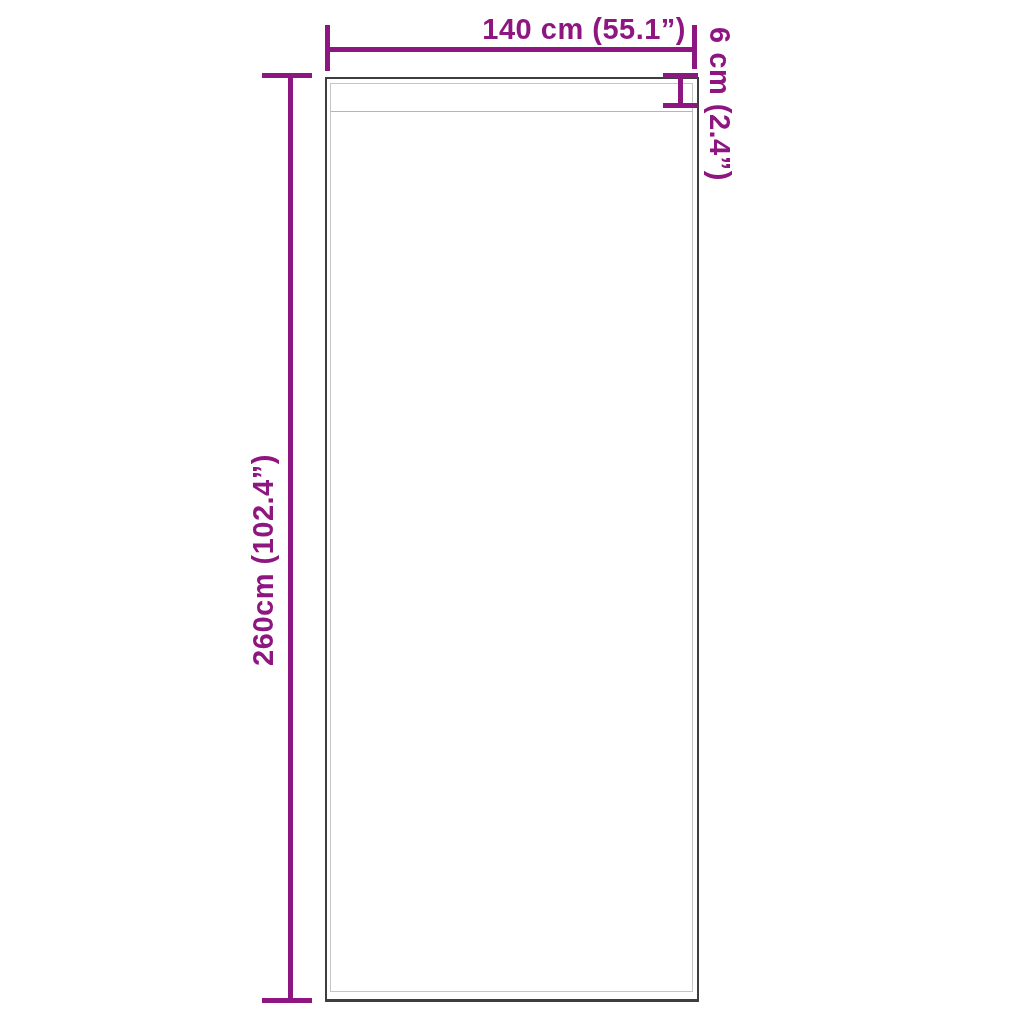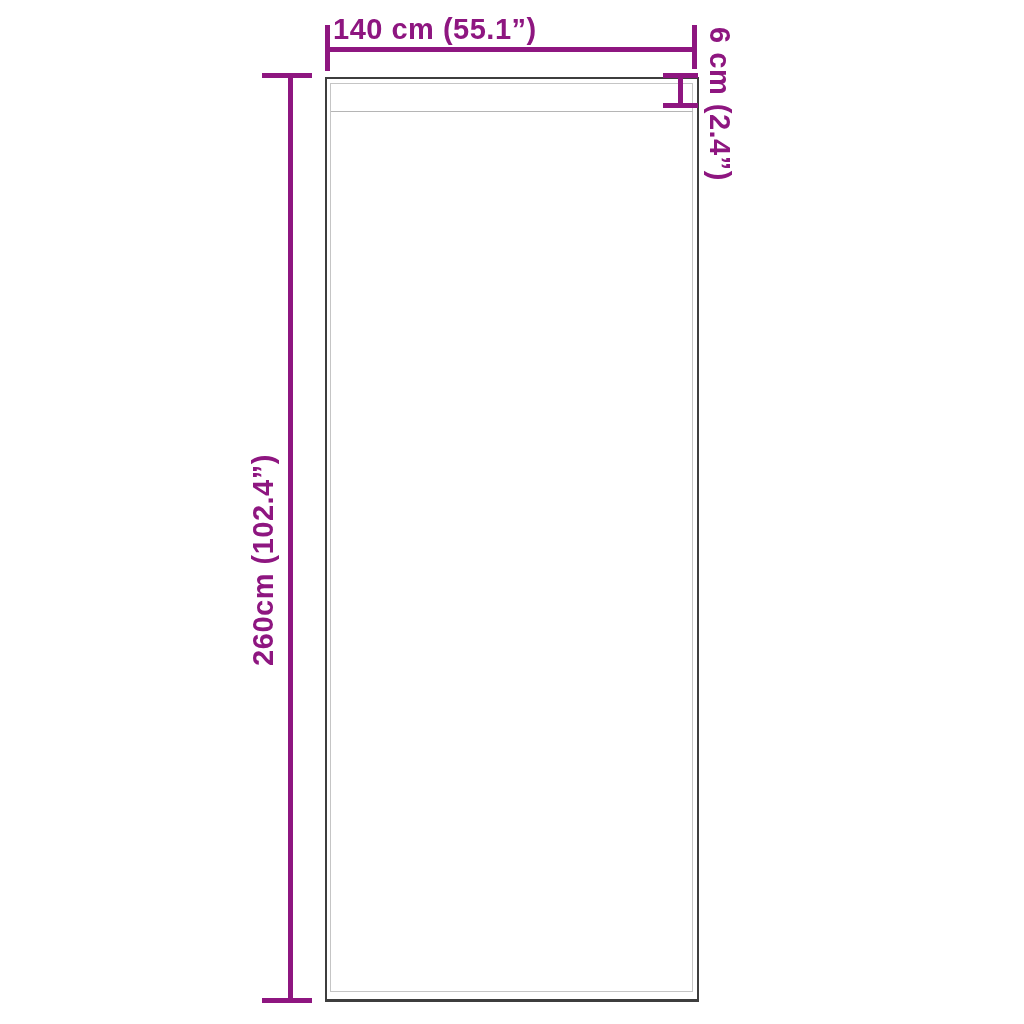--- a/index.html
+++ b/index.html
@@ -48,23 +48,23 @@
   }
   .dim-label {
     position: absolute;
     color: var(--dim-color, #8e1680);
     font-size: 29px;
     font-weight: bold;
     letter-spacing: 0.5px;
     white-space: nowrap;
   }
   .width-label {
-    left: 333px; top: 13px;
+    left: 313px; top: 13px;
     width: 373px;
-    text-align: left;
+    text-align: right;
   }
   .height-label {
     left: 263px; top: 560px;
     transform: translate(-50%, -50%) rotate(-90deg);
   }
   .pocket-label {
     left: 719px; top: 104px;
     transform: translate(-50%, -50%) rotate(90deg);
   }
   

